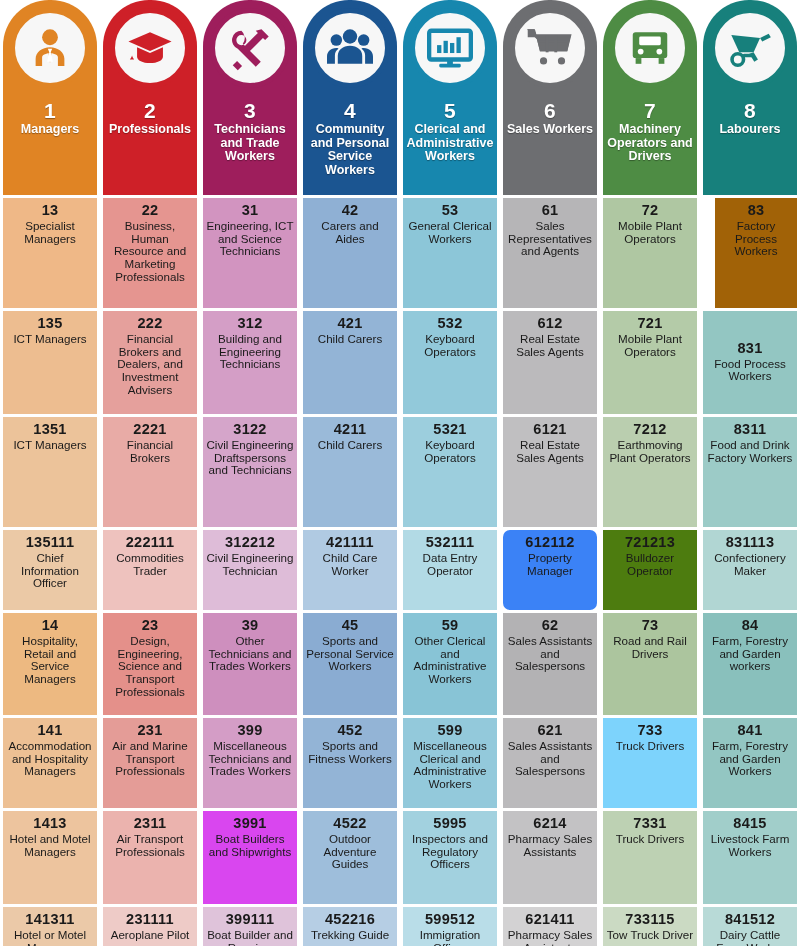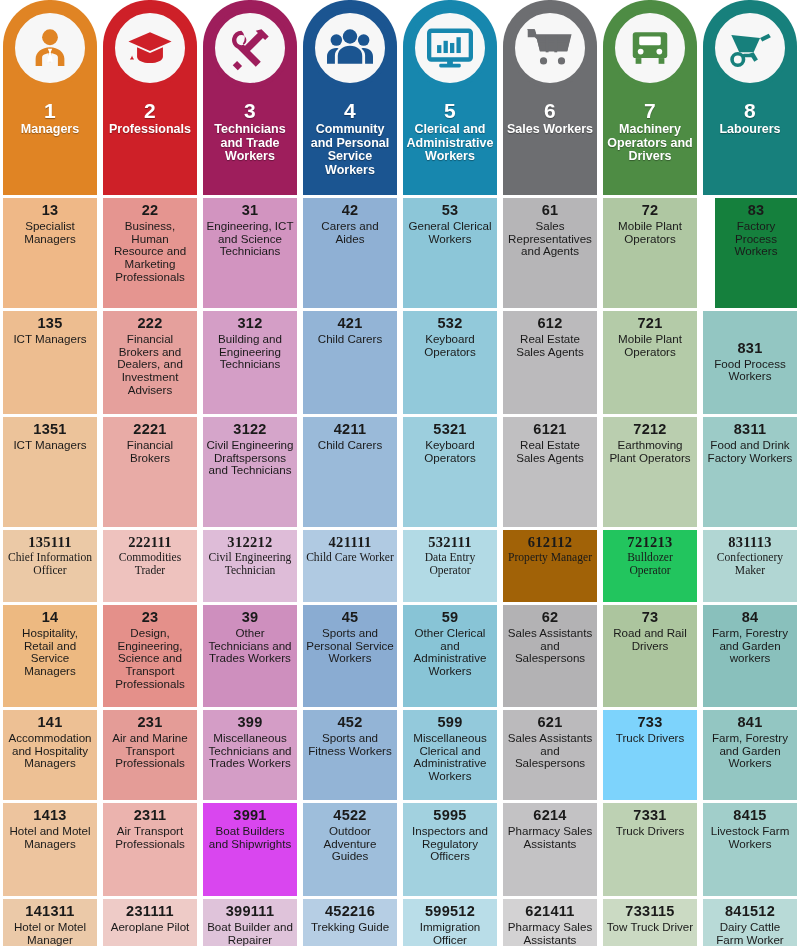--- a/index.html
+++ b/index.html
@@ -83,21 +83,21 @@
     letter-spacing: .3px;
   }
   .cell-title {
     font-size: 11.6px;
     font-weight: normal;
     display: block;
   }
   .r0 { height: 110px; }
   .r1 { height: 103px; }
   .r2 { height: 110px; }
-  .r3 { height: 72px; font-family: Liberation Serif, serif; }
+  .r3 { height: 80px; }
   .r4 { height: 102px; }
   .r5 { height: 90px; }
   .r6 { height: 93px; }
   .r7 { height: 76px; }
 </style>
 </head>
 <body>
 
 <div id="chart">
     <div class="col">
@@ -367,21 +367,21 @@
         <span class="cell-title">Sales Representatives and Agents</span>
       </div>
       <div class="cell r1" style="background: rgb(187, 186, 188);">
         <span class="cell-code">612</span>
         <span class="cell-title">Real Estate Sales Agents</span>
       </div>
       <div class="cell r2" style="background: rgb(192, 191, 193);">
         <span class="cell-code">6121</span>
         <span class="cell-title">Real Estate Sales Agents</span>
       </div>
-      <div class="cell r3" style="background: #a16207;">
+      <div class="cell r3" style="background: #3b82f6; border-radius: 7px;">
         <span class="cell-code">612112</span>
         <span class="cell-title">Property Manager</span>
       </div>
       <div class="cell r4" style="background: rgb(179, 178, 180);">
         <span class="cell-code">62</span>
         <span class="cell-title">Sales Assistants and Salespersons</span>
       </div>
       <div class="cell r5" style="background: rgb(187, 186, 188);">
         <span class="cell-code">621</span>
         <span class="cell-title">Sales Assistants and Salespersons</span>
@@ -417,21 +417,21 @@
         <span class="cell-title">Mobile Plant Operators</span>
       </div>
       <div class="cell r1" style="background: rgb(180, 203, 168);">
         <span class="cell-code">721</span>
         <span class="cell-title">Mobile Plant Operators</span>
       </div>
       <div class="cell r2" style="background: rgb(186, 206, 175);">
         <span class="cell-code">7212</span>
         <span class="cell-title">Earthmoving Plant Operators</span>
       </div>
-      <div class="cell r3" style="background: #22c55e;">
+      <div class="cell r3" style="background: #4d7c0f;">
         <span class="cell-code">721213</span>
         <span class="cell-title">Bulldozer Operator</span>
       </div>
       <div class="cell r4" style="background: rgb(172, 197, 158);">
         <span class="cell-code">73</span>
         <span class="cell-title">Road and Rail Drivers</span>
       </div>
       <div class="cell r5" style="background: #7dd3fc;">
         <span class="cell-code">733</span>
         <span class="cell-title">Truck Drivers</span>
@@ -454,21 +454,21 @@
             <path d="M37 38l6 10-5 3-7-11 6-2z"></path>
             <circle cx="15" cy="48" r="8" fill="none" stroke="currentColor" stroke-width="5"></circle>
             <rect x="22" y="40" width="16" height="5" rx="2"></rect>
           </svg>
         </div>
         <div class="head-text">
           <span class="head-num">8</span>
           <span class="head-label">Labourers</span>
         </div>
       </div>
-      <div class="cell r0" style="background: #15803d; margin-left: 12px;">
+      <div class="cell r0" style="background: #a16207; margin-left: 12px;">
         <span class="cell-code">83</span>
         <span class="cell-title">Factory Process Workers</span>
       </div>
       <div class="cell r1" style="background: rgb(147, 198, 194); justify-content: center;">
         <span class="cell-code">831</span>
         <span class="cell-title">Food Process Workers</span>
       </div>
       <div class="cell r2" style="background: rgb(156, 203, 199);">
         <span class="cell-code">8311</span>
         <span class="cell-title">Food and Drink Factory Workers</span>

